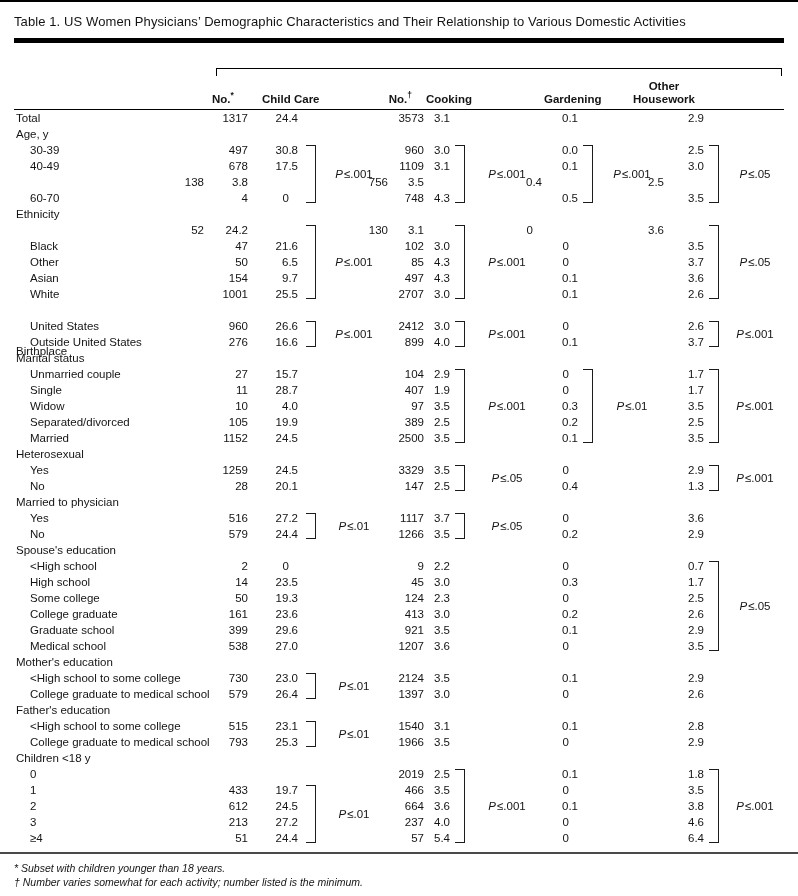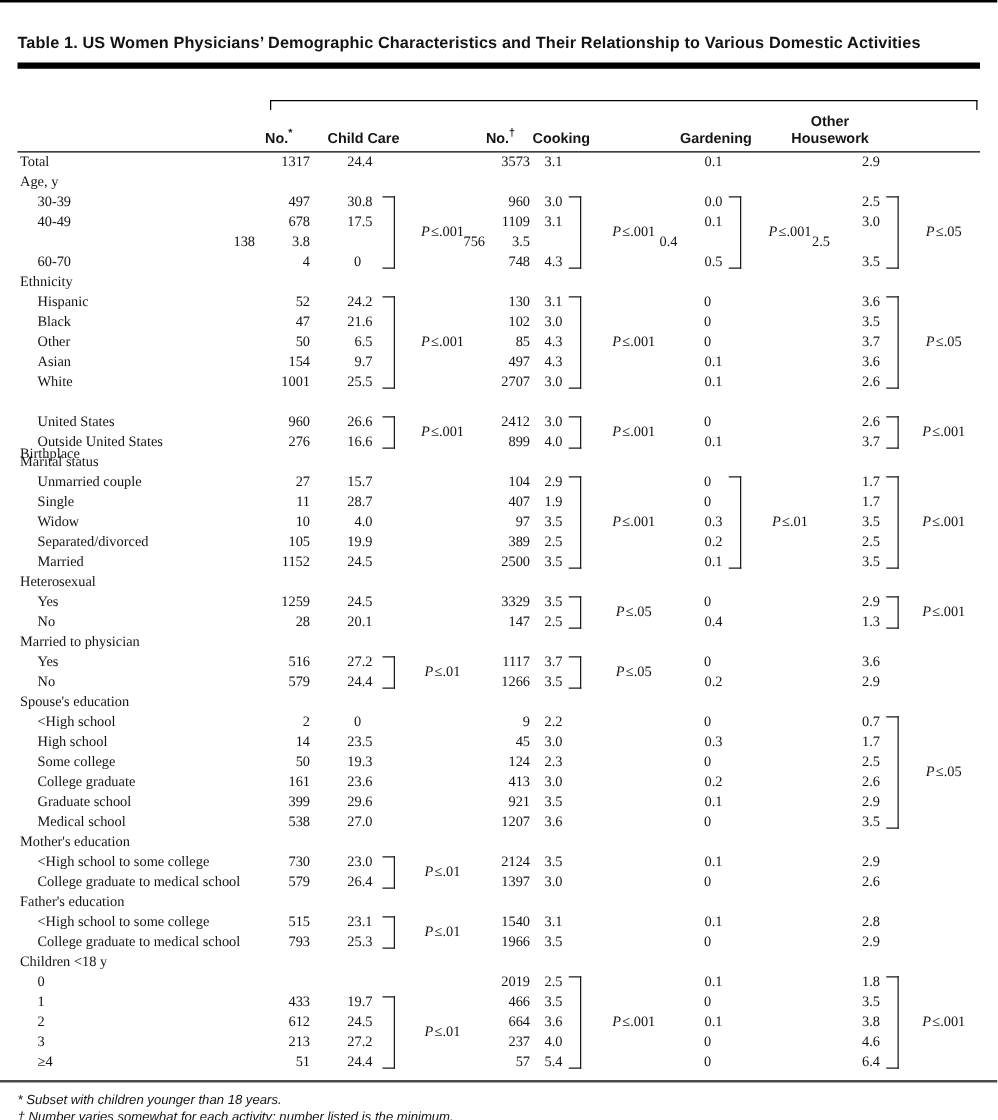--- a/index.html
+++ b/index.html
@@ -2,37 +2,37 @@
 <html><head>
 <meta charset="utf-8">
 <style>
   html,body{margin:0;padding:0;}
   body{
     width:798px;height:896px;background:#fff;color:#141414;
     font-family:"Liberation Sans","DejaVu Sans",sans-serif;
     position:relative;overflow:hidden;
   }
   .top-rule{height:2px;background:#000;}
-  .title{font-size:13px;font-weight:bold;margin:24px 14px 9px 14px;letter-spacing:.1px;}
+  .title{font-size:13px;font-weight:normal;margin:12px 14px 9px 14px;letter-spacing:.1px;}
   .thick-rule{height:5px;background:#000;margin:0 14px;}
   .thead{position:relative;height:66px;margin:0 14px;border-bottom:1.5px solid #000;
          font-weight:bold;font-size:11.5px;}
   .span-title{position:absolute;top:6px;left:190px;right:0;text-align:center;}
   .h-bracket{position:absolute;top:25px;left:202px;right:2px;height:7px;
              border:1px solid #000;border-bottom:none;}
   .colhead{position:absolute;bottom:4px;white-space:nowrap;}
   #ch-no1{left:198px;width:44px;}
   #ch-cc{left:248px;}
   #ch-no2{left:358px;width:40px;text-align:right;}
   #ch-cook{left:412px;}
   #ch-gard{left:530px;}
   #ch-hw{left:590px;width:120px;text-align:center;line-height:13px;bottom:3px;}
   sup{font-size:8.5px;vertical-align:super;line-height:0;}
 
-  .tbody{position:relative;margin:0 14px;font-family:Liberation Serif, serif;}
+  .tbody{position:relative;margin:0 14px;}
   .section{position:relative;}
   .row{display:grid;
        grid-template-columns:190px 44px 50px 22px 68px 36px 26px 22px 70px 36px 22px 64px 40px 22px 58px;
        height:16px;line-height:16px;font-size:11.5px;}
   .cell{white-space:nowrap;overflow:visible;}
   .lbl{padding-left:2px;}
   .lbl.ind{padding-left:16px;}
   .lbl.group{padding-left:2px;}
   .num{text-align:right;}
   .num.nodot{padding-right:9px;}
@@ -164,21 +164,20 @@
       <div class="rbr" style="left: 569px; top: 19px; height: 56px;"></div>
       <div class="pval" style="left: 586px; width: 64px; top: 16px; height: 64px;"><i>P</i>≤.001</div>
       <div class="rbr" style="left: 695px; top: 19px; height: 56px;"></div>
       <div class="pval" style="left: 712px; width: 58px; top: 16px; height: 64px;"><i>P</i>≤.05</div>
     </div>
     <div class="section">
       <div class="row">
         <div class="cell lbl group" style="grid-column: 1 / -1;">Ethnicity</div>
       </div>
       <div class="row">
-        <div class="cell lbl ind">Hispanic</div>
         <div class="cell num">52</div>
         <div class="cell num">24.2</div>
         <div class="cell sp"></div>
         <div class="cell sp"></div>
         <div class="cell num">130</div>
         <div class="cell num">3.1</div>
         <div class="cell sp"></div>
         <div class="cell sp"></div>
         <div class="cell num nodot">0</div>
         <div class="cell sp"></div>

